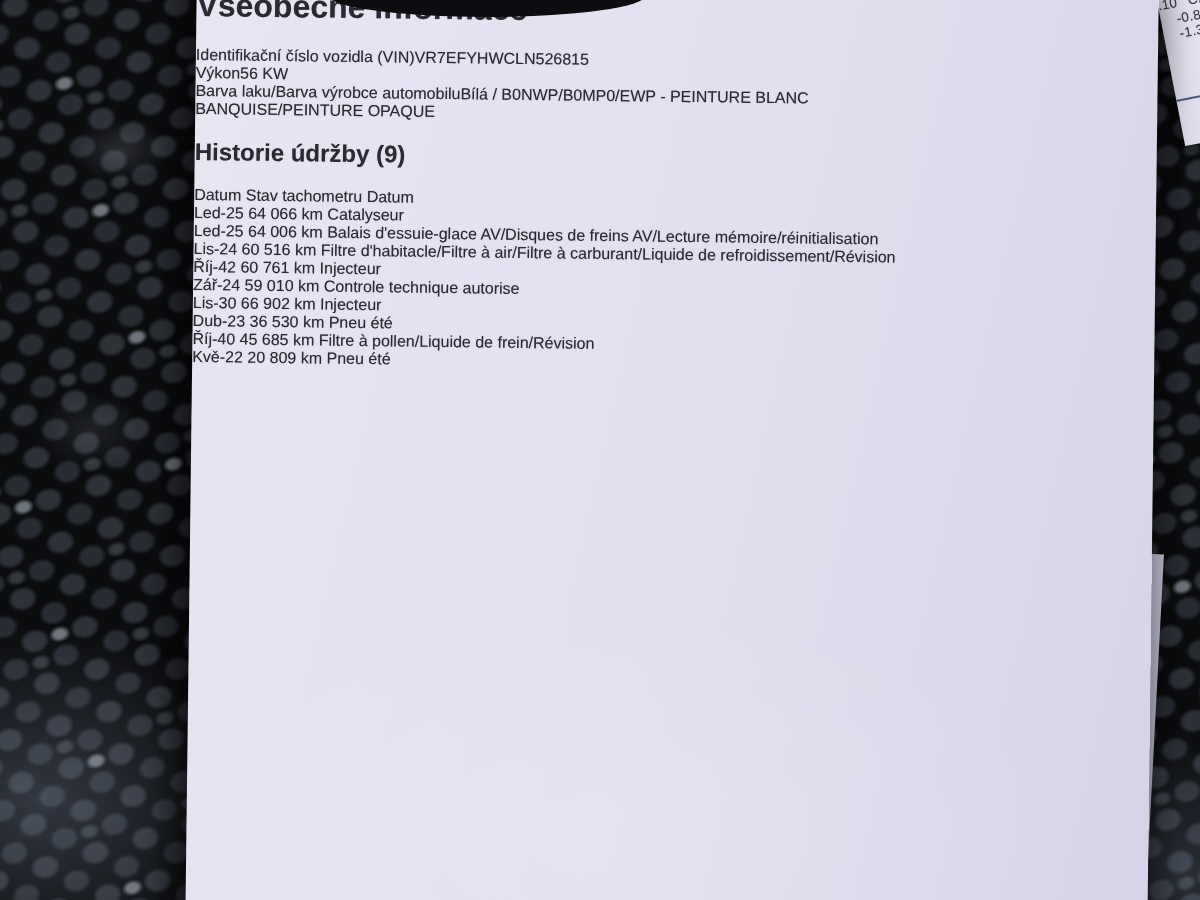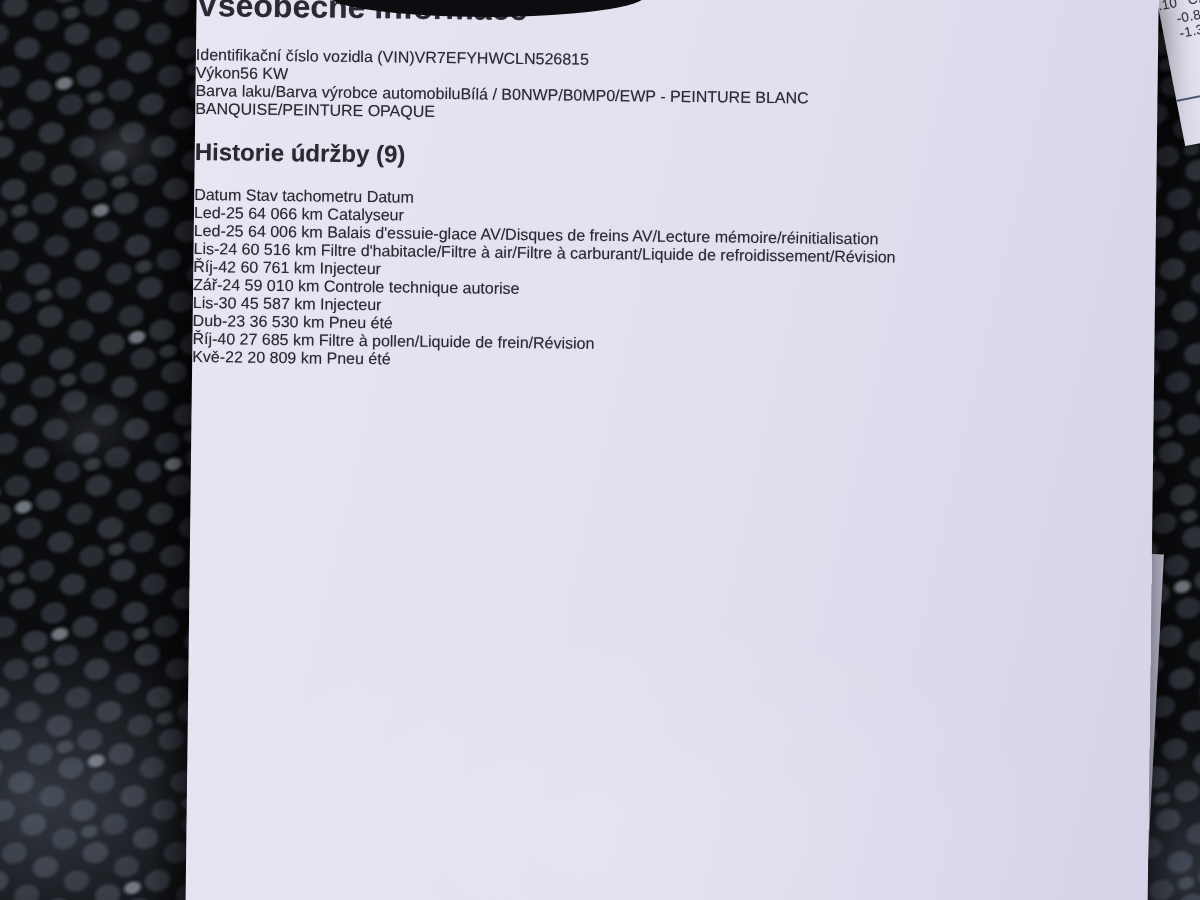--- a/index.html
+++ b/index.html
@@ -170,33 +170,33 @@
   </div>
           <div class="row zebra">
     <span class="stripe"></span>
     <span class="cell col-date">Zář-24</span>
     <span class="cell col-km">59 010 km</span>
     <span class="cell col-desc">Controle technique autorise</span>
   </div>
           <div class="row">
     <span class="stripe"></span>
     <span class="cell col-date">Lis-30</span>
-    <span class="cell col-km">45 587 km</span>
+    <span class="cell col-km">66 902 km</span>
     <span class="cell col-desc">Injecteur</span>
   </div>
           <div class="row zebra">
     <span class="stripe"></span>
     <span class="cell col-date">Dub-23</span>
     <span class="cell col-km">36 530 km</span>
     <span class="cell col-desc">Pneu été</span>
   </div>
           <div class="row">
     <span class="stripe"></span>
     <span class="cell col-date">Říj-40</span>
-    <span class="cell col-km">27 685 km</span>
+    <span class="cell col-km">45 685 km</span>
     <span class="cell col-desc">Filtre à pollen/Liquide de frein/Révision</span>
   </div>
           <div class="row zebra">
     <span class="stripe"></span>
     <span class="cell col-date">Kvě-22</span>
     <span class="cell col-km">20 809 km</span>
     <span class="cell col-desc">Pneu été</span>
   </div>
         </div>
     </section>

